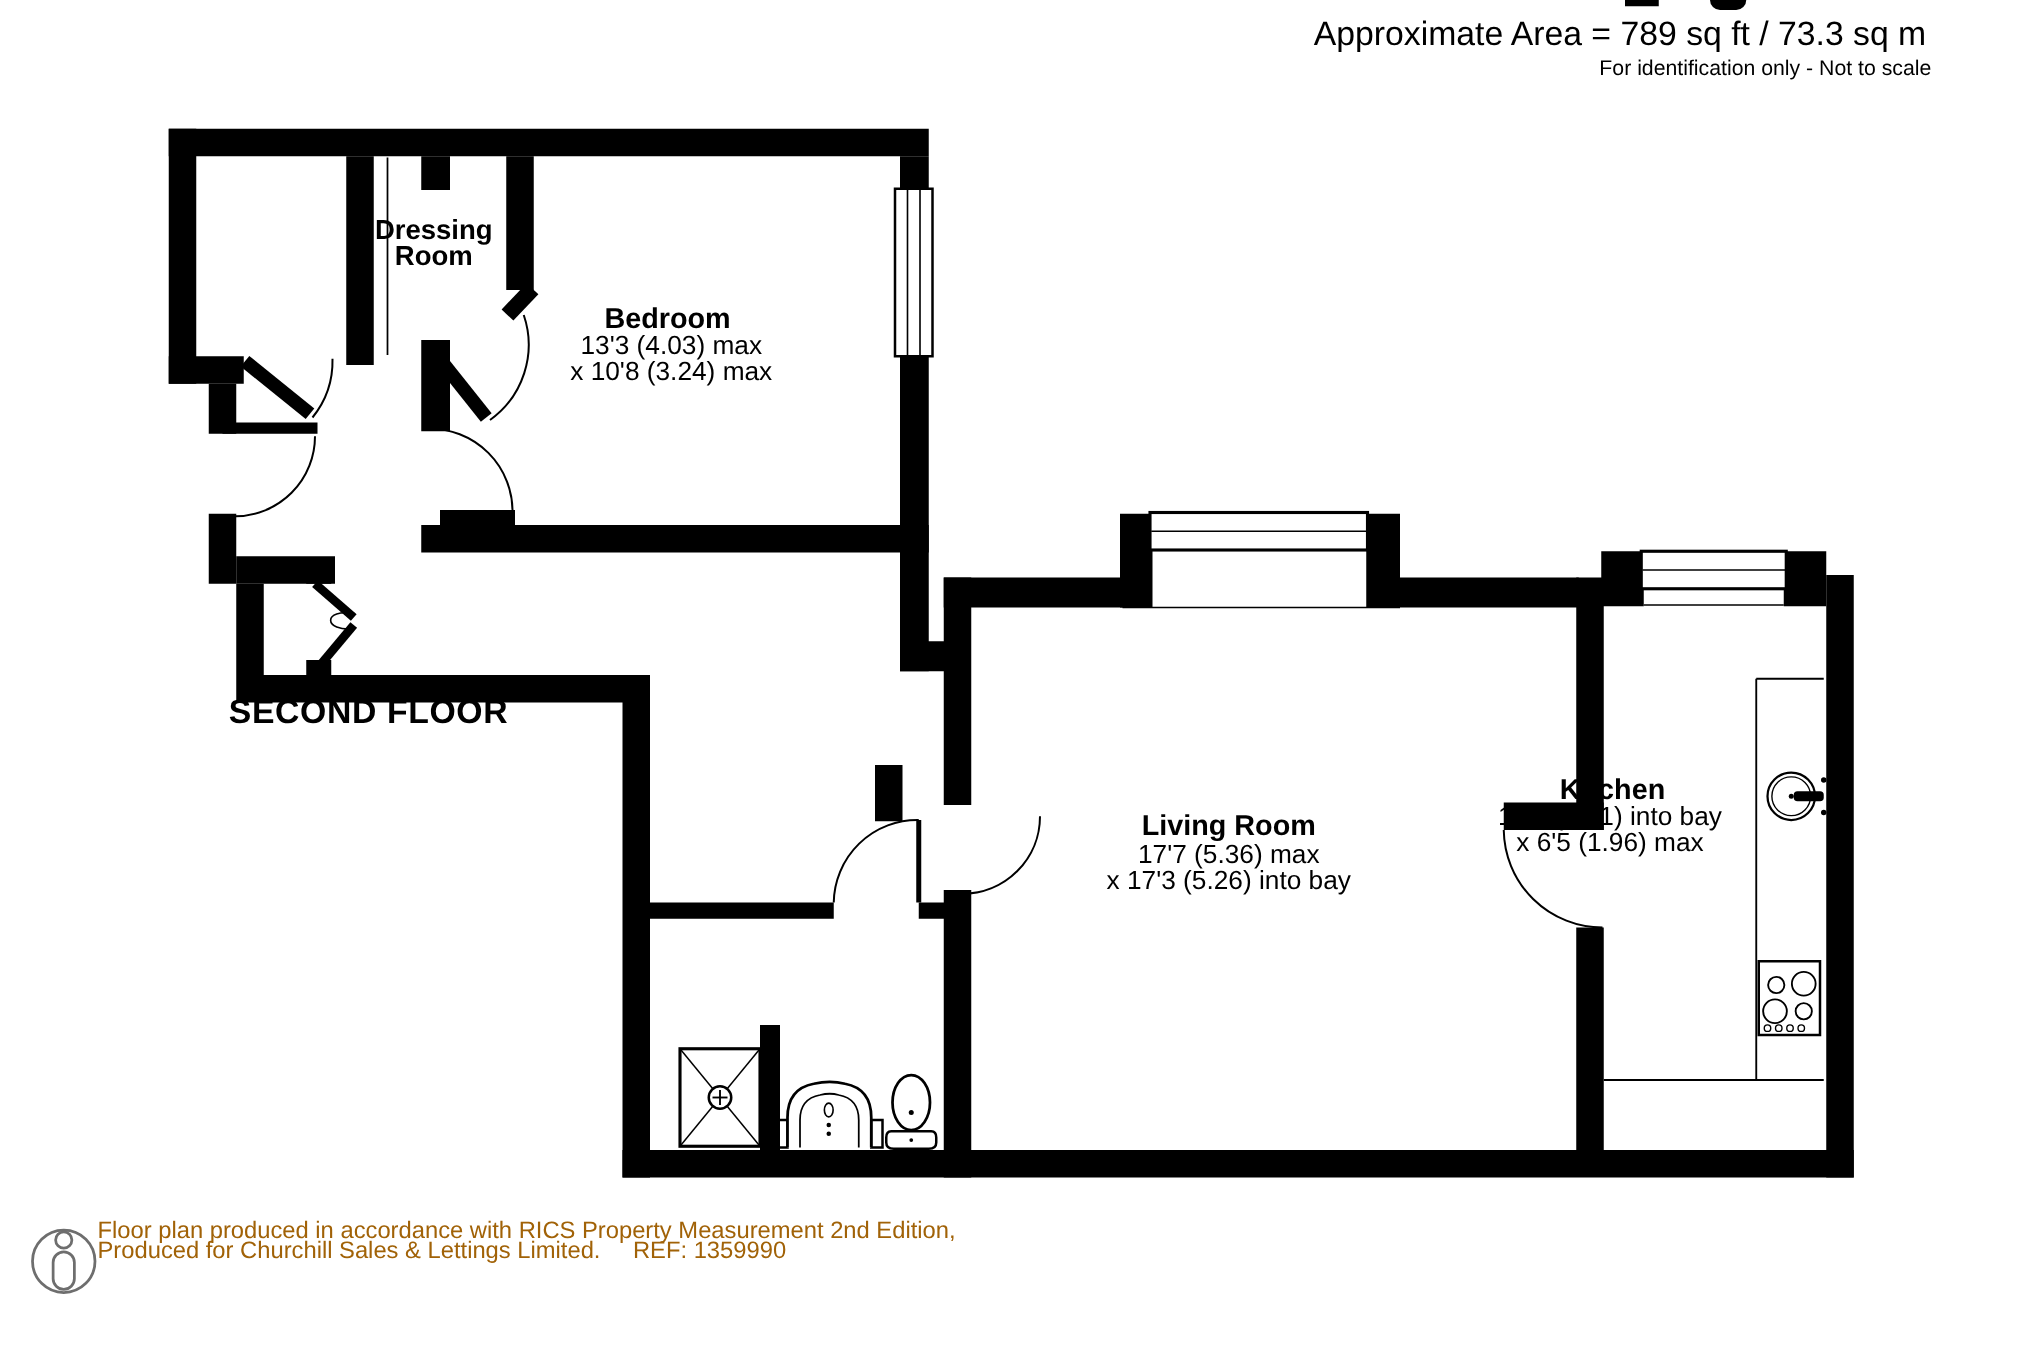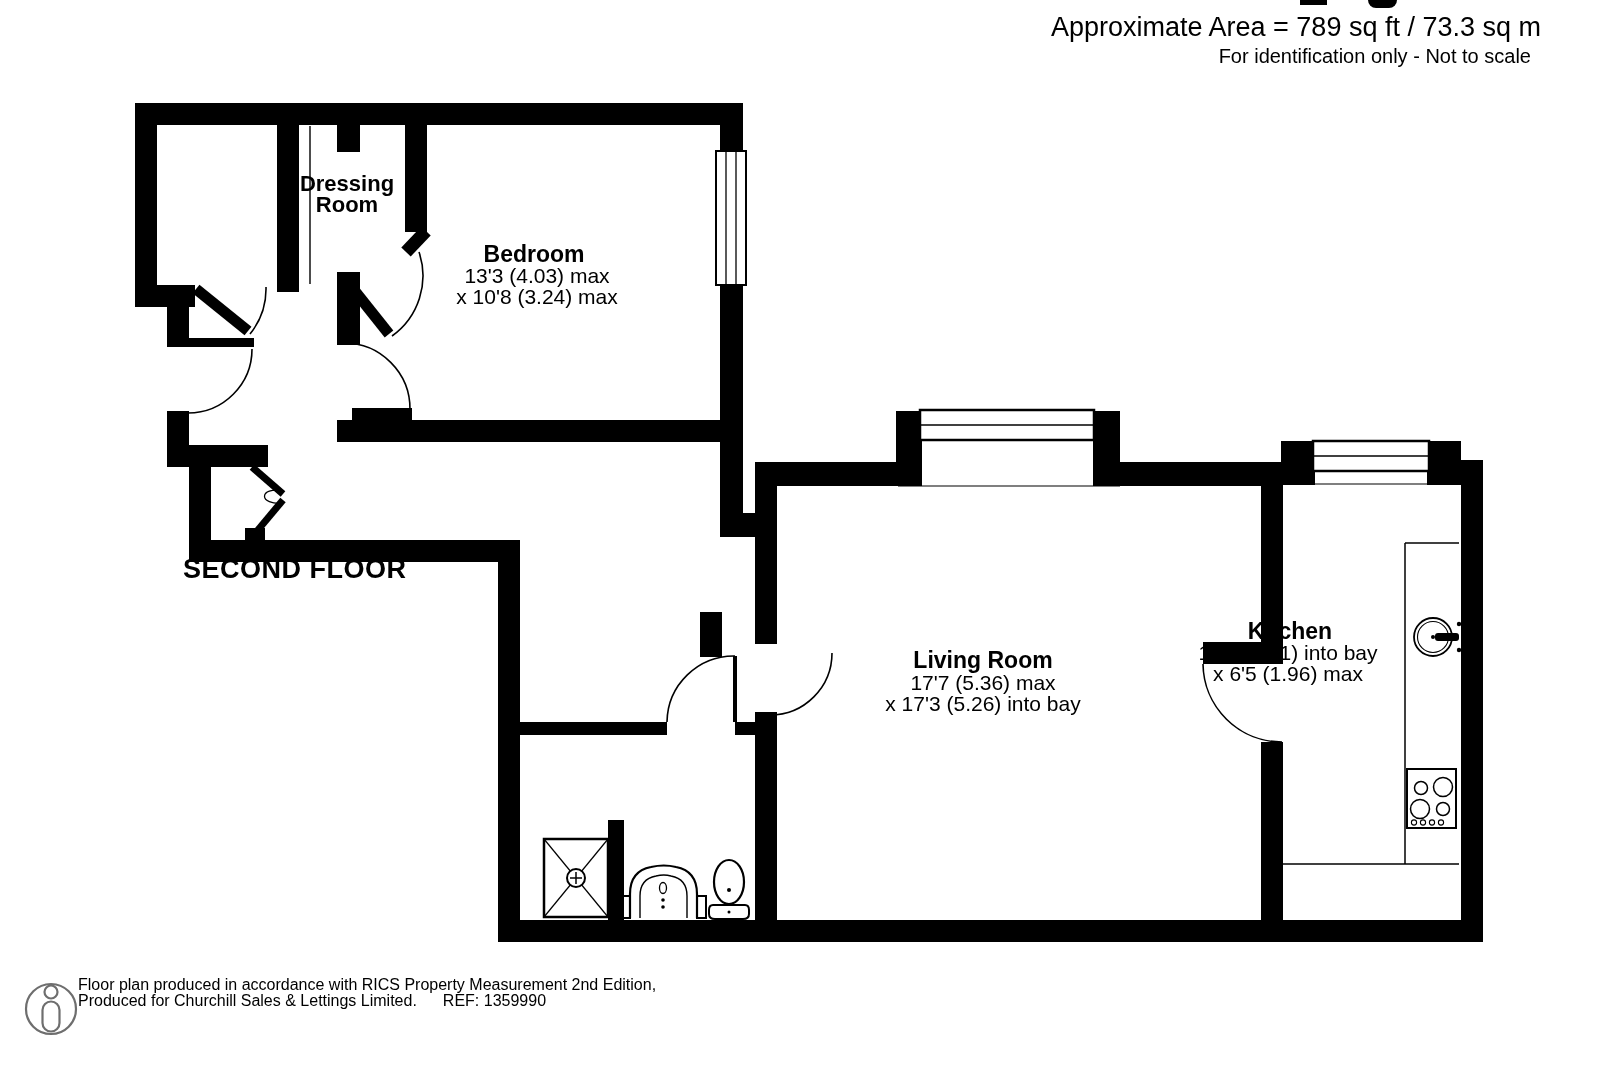--- a/index.html
+++ b/index.html
@@ -1,30 +1,30 @@
 <!DOCTYPE html>
 <html><head>
 <meta charset="utf-8">
 <style>
   html,body{margin:0;padding:0;background:#fff;}
   #stage{position:relative;width:1619px;height:1080px;background:#ffffff;overflow:hidden;
          font-family:"Liberation Sans",sans-serif;color:#000;}
   
   .area-line{position:absolute;top:12px;right:78px;font-size:27px;white-space:nowrap;}
-  .ident-line{position:absolute;top:45px;right:88px;font-size:20px;white-space:nowrap;}
+  .ident-line{position:absolute;top:45px;right:74px;font-size:17px;white-space:nowrap;}
   .frag1{position:absolute;left:1300px;top:0;width:27px;height:5px;background:#000;}
   .frag2{position:absolute;left:1368px;top:0;width:29px;height:8px;background:#000;border-radius:0 0 12px 12px;}
   
   #plan{position:absolute;left:0;top:0;}
   .room-name{font-family:"Liberation Sans",sans-serif;font-size:23px;font-weight:bold;}
   .room-dim{font-family:"Liberation Sans",sans-serif;font-size:21px;}
   .dr-name{font-family:"Liberation Sans",sans-serif;font-size:22px;font-weight:bold;}
   .floor-label{font-family:"Liberation Sans",sans-serif;font-size:27px;font-weight:bold;letter-spacing:.5px;}
   
-  .footer{position:absolute;left:78px;top:977px;font-size:16px;line-height:16px;color:#000000;white-space:nowrap;}
+  .footer{position:absolute;left:78px;top:977px;font-size:19px;line-height:16px;color:#a16207;white-space:nowrap;}
   .footer .cp{margin-left:12px;}
   .footer .ref{margin-left:26px;margin-top:36px;}
   .logo{position:absolute;left:24px;top:977px;}
 </style>
 </head>
 <body>
 
 <div id="stage">
 
   <div class="frag1"></div>

